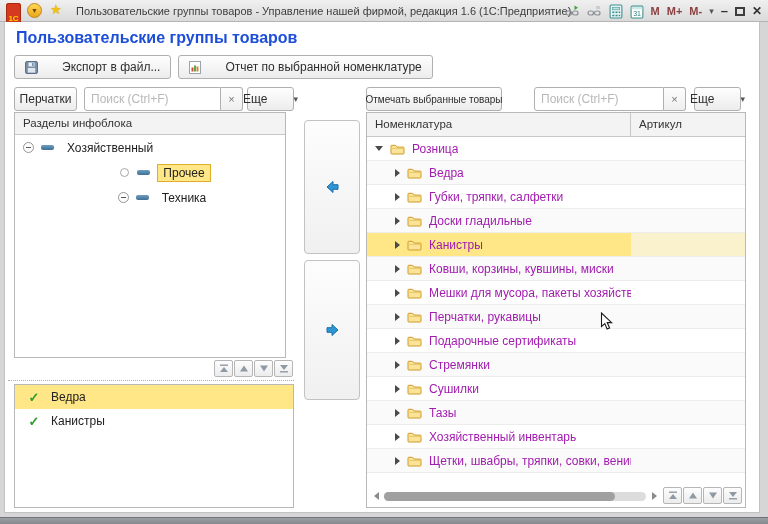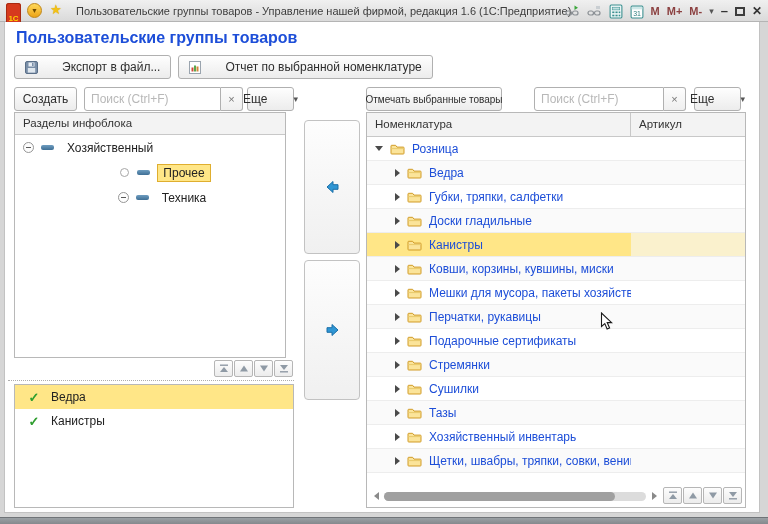--- a/index.html
+++ b/index.html
@@ -96,21 +96,21 @@
 
   
   .nomen-panel { position:absolute; left:366px; top:112px; width:380px; height:396px;
     border:1px solid #b8b8b8; background:#fff; }
   .nomen-header { height:24px; background:#f3f3f3; border-bottom:1px solid #c8c8c8; display:flex;
     font-size:11.5px; color:#333; }
   .nh-cell1 { width:264px; line-height:23px; padding-left:8px; border-right:1px solid #c8c8c8; }
   .nh-cell2 { flex:1; line-height:23px; padding-left:8px; }
   .nrow { height:24px; display:flex; border-bottom:1px solid #ededed; }
   .nrow.alt .ncell1:not(.csel), .nrow.alt .ncell2:not(.csel2) { background:#fafafa; }
-  .ncell1 { width:264px; display:flex; align-items:center; gap:7px; padding-left:8px; font-size:12px; color:#1d4ed8; }
+  .ncell1 { width:264px; display:flex; align-items:center; gap:7px; padding-left:8px; font-size:12px; color:#a21caf; }
   .ncell1.ind { padding-left:28px; }
   .ncell1.csel { background:#ffe687; }
   .ncell2 { flex:1; }
   .ncell2.csel2 { background:#faf1cd; }
   .tri-right { width:0; height:0; border-left:5px solid #4a4a4a; border-top:4px solid transparent;
     border-bottom:4px solid transparent; flex:none; }
   .tri-down { width:0; height:0; border-top:5px solid #4a4a4a; border-left:4px solid transparent;
     border-right:4px solid transparent; flex:none; }
   .folder { flex:none; display:flex; }
   .nlabel { white-space:nowrap; overflow:hidden; }
@@ -203,21 +203,21 @@
             <rect x="2.5" y="6.5" width="2" height="4" fill="#cf4a38"></rect>
             <rect x="5" y="4.5" width="2" height="6" fill="#58a84e"></rect>
             <rect x="7.5" y="5.5" width="2" height="5" fill="#d0893a"></rect>
           </svg>
       </span>
       <span>Отчет по выбранной номенклатуре</span>
     </button>
   </div>
 
   <div class="toolbar-left">
-    <button class="btn btn-create">Создать</button>
+    <button class="btn btn-create">Перчатки</button>
     <div class="search-box search-left">
       <input class="search-input" placeholder="Поиск (Ctrl+F)" style="">
       <span class="search-clear">×</span>
     </div>
     <button class="btn btn-more-left">
       <span>Еще</span>
       <span class="chev">▾</span>
     </button>
   </div>
 

